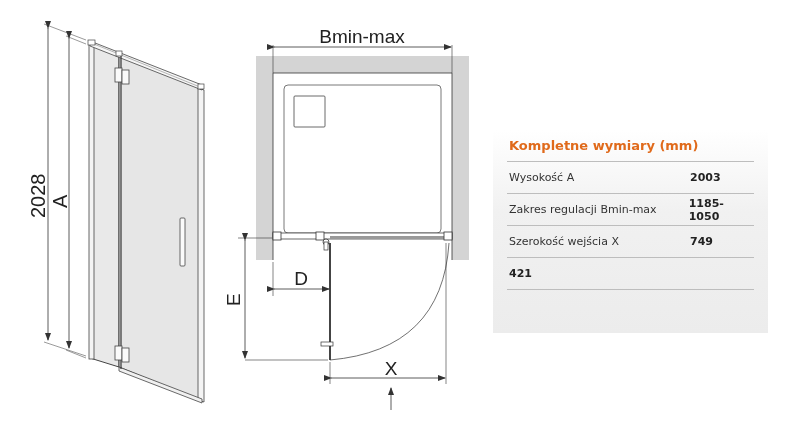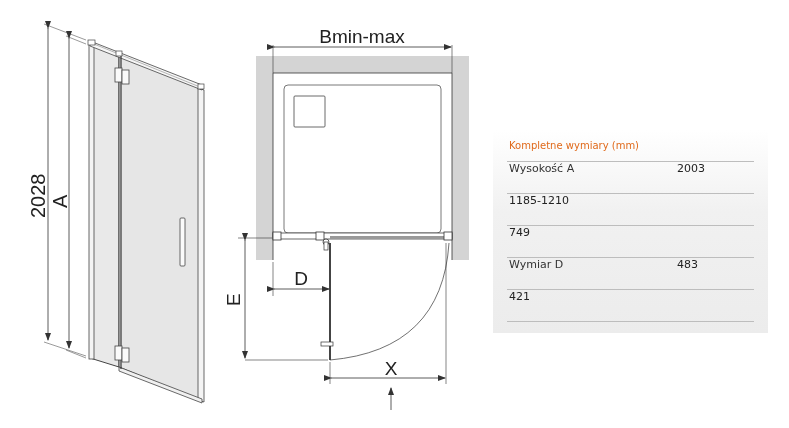--- a/index.html
+++ b/index.html
@@ -6,28 +6,28 @@
   body { width:789px; height:428px; position:relative; overflow:hidden; font-family:"Liberation Sans", sans-serif; }
   svg.drawing { position:absolute; left:0; top:0; }
   .dim-text { font-family:"Liberation Sans", sans-serif; fill:#222; }
   .spec-panel {
     position:absolute; left:493px; top:130px; width:275px; height:203px;
     background:linear-gradient(#ffffff 0%, #f1f1f1 40%, #ececec 100%);
     box-sizing:border-box; padding:0 14px 0 14px;
     font-family:"DejaVu Sans", sans-serif; font-size:11px; color:#333;
   }
   .spec-title {
-    height:31px; line-height:31px; color:#e06a1b; font-weight:normal; font-size:10px;
+    height:31px; line-height:31px; color:#e06a1b; font-weight:bold; font-size:13px;
     border-bottom:1px solid #bdbdbd; padding-left:2px;
   }
   .spec-row {
-    height:31px; display:flex; align-items:flex-start; border-bottom:1px solid #bdbdbd; padding-left:2px;
+    height:31px; display:flex; align-items:center; border-bottom:1px solid #bdbdbd; padding-left:2px;gap:13px;
   }
   .spec-label { width:168px; color:#333; }
-  .spec-value { font-weight:normal; color:#222; }
+  .spec-value { font-weight:bold; color:#222; }
 </style>
 </head>
 <body>
 
 <svg class="drawing" width="789" height="428" viewBox="0 0 789 428" xmlns="http://www.w3.org/2000/svg">
   <defs>
     <marker id="arr" markerWidth="8" markerHeight="8" refX="7" refY="4" orient="auto" markerUnits="userSpaceOnUse">
       <path d="M0,1 L8,4 L0,7 Z" fill="#333"></path>
     </marker>
   </defs>
@@ -127,25 +127,23 @@
   </g>
 </svg>
 
 <div class="spec-panel">
   <div class="spec-title">Kompletne wymiary (mm)</div>
   <div class="spec-row">
     <span class="spec-label">Wysokość A</span>
     <span class="spec-value">2003</span>
   </div>
   <div class="spec-row">
-    <span class="spec-value">1185-1210</span>
+    <span class="spec-label">Zakres regulacji Bmin-max</span>
+    <span class="spec-value">1185-1050</span>
   </div>
   <div class="spec-row">
+    <span class="spec-label">Szerokość wejścia X</span>
     <span class="spec-value">749</span>
-  </div>
-  <div class="spec-row">
-    <span class="spec-label">Wymiar D</span>
-    <span class="spec-value">483</span>
   </div>
   <div class="spec-row">
     <span class="spec-value">421</span>
   </div>
 </div>
 
 </body></html>

